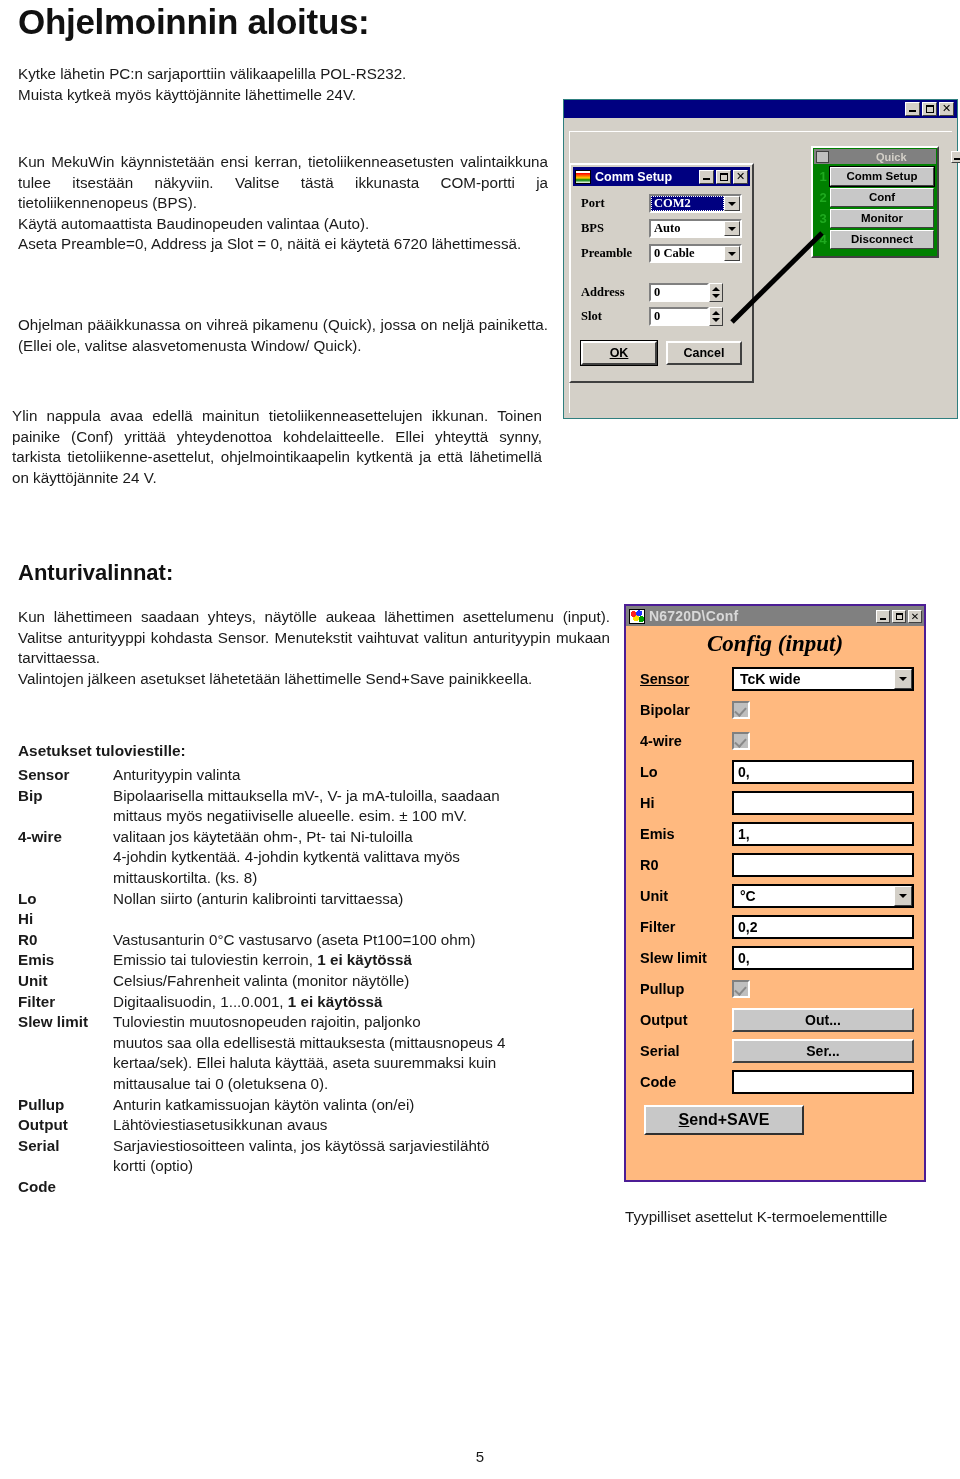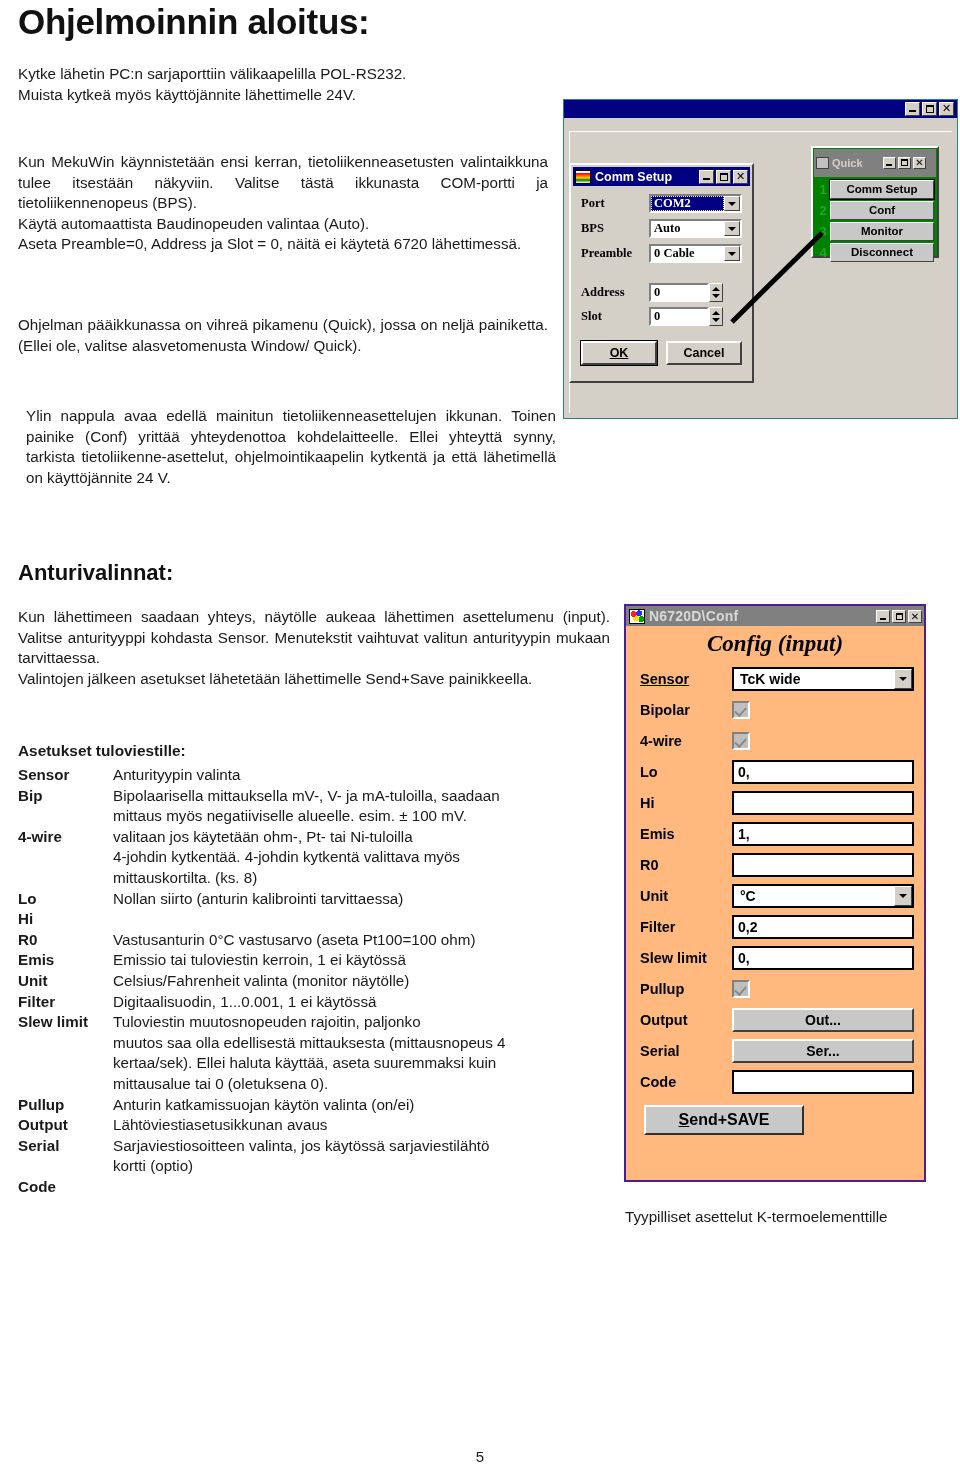--- a/index.html
+++ b/index.html
@@ -52,21 +52,21 @@
     font-size: 15.2px;
     line-height: 20.6px;
   }
   .defrow { display: flex; align-items: flex-start; }
   .defterm {
     width: 95px;
     flex: 0 0 95px;
     font-weight: bold;
   }
   .defdesc { flex: 1 1 auto; }
-  .defdesc b { font-weight: normal; }
+  .defdesc b { font-weight: bold; }
 
   .subhead {
     position: absolute;
     left: 18px;
     font-size: 15.4px;
     font-weight: bold;
   }
 
   .caption {
     position: absolute;
@@ -313,26 +313,27 @@
     height: 112px;
     background: #008000;
     border-top: 2px solid #ffffff;
     border-left: 2px solid #ffffff;
     border-right: 2px solid #404040;
     border-bottom: 2px solid #404040;
     box-sizing: border-box;
     z-index: 4;
   }
   .quick-tb {
-    height: 28px;
+    height: 15px;
     margin: 1px;
     background: #808080;
     display: flex;
     align-items: center;
     padding-right: 10px;
+    gap: 44px;
   }
   .quick-tb .ttl {
     flex: 1;
     color: #d4d0c8;
     font-size: 11px;
     font-weight: bold;
     margin-left: 3px;
   }
   .quick-tb .capbtn { width: 13px; height: 12px; }
   .quick-tb .capbtn.min::after { bottom: 2px; left: 2px; width: 6px; }
@@ -539,21 +540,21 @@
 <body>
 
 <div class="page-title">Ohjelmoinnin aloitus:</div>
 
 <div class="para" style="left:18px; top:64px; width:530px;">Kytke lähetin PC:n sarjaporttiin välikaapelilla POL-RS232.<br>Muista kytkeä myös käyttöjännite lähettimelle 24V.</div>
 
 <div class="para justify" style="left:18px; top:152px; width:530px;">Kun MekuWin käynnistetään ensi kerran, tietoliikenneasetusten valintaikkuna tulee itsestään näkyviin. Valitse tästä ikkunasta COM-portti ja tietoliikennenopeus (BPS).<br>Käytä automaattista Baudinopeuden valintaa  (Auto).<br>Aseta Preamble=0, Address ja Slot = 0, näitä ei käytetä 6720 lähettimessä.</div>
 
 <div class="para justify" style="left:18px; top:315px; width:530px;">Ohjelman pääikkunassa on vihreä pikamenu (Quick), jossa on neljä painiketta. (Ellei ole, valitse alasvetomenusta Window/ Quick).</div>
 
-<div class="para justify" style="left:26px; top:406px; width:530px;">Ylin nappula avaa edellä mainitun tietoliikenneasettelujen ikkunan.  Toinen painike (Conf) yrittää yhteydenottoa kohdelaitteelle. Ellei yhteyttä synny, tarkista tietoliikenne-asettelut, ohjelmointikaapelin kytkentä ja että lähetimellä on käyttöjännite 24 V.</div>
+<div class="para justify" style="left:12px; top:406px; width:530px;">Ylin nappula avaa edellä mainitun tietoliikenneasettelujen ikkunan.  Toinen painike (Conf) yrittää yhteydenottoa kohdelaitteelle. Ellei yhteyttä synny, tarkista tietoliikenne-asettelut, ohjelmointikaapelin kytkentä ja että lähetimellä on käyttöjännite 24 V.</div>
 
 <div class="section-title" style="left:18px; top:560px;">Anturivalinnat:</div>
 
 <div class="para justify" style="left:18px; top:607px; width:592px;">Kun lähettimeen saadaan  yhteys,  näytölle aukeaa lähettimen asettelumenu (input).  Valitse  anturityyppi kohdasta Sensor. Menutekstit vaihtuvat valitun anturityypin mukaan tarvittaessa.<br>Valintojen jälkeen asetukset  lähetetään lähettimelle Send+Save painikkeella.</div>
 
 <div class="subhead" style="top:742px;">Asetukset tuloviestille:</div>
 
 <div class="deflist">
     <div class="defrow">
       <div class="defterm">Sensor</div>

